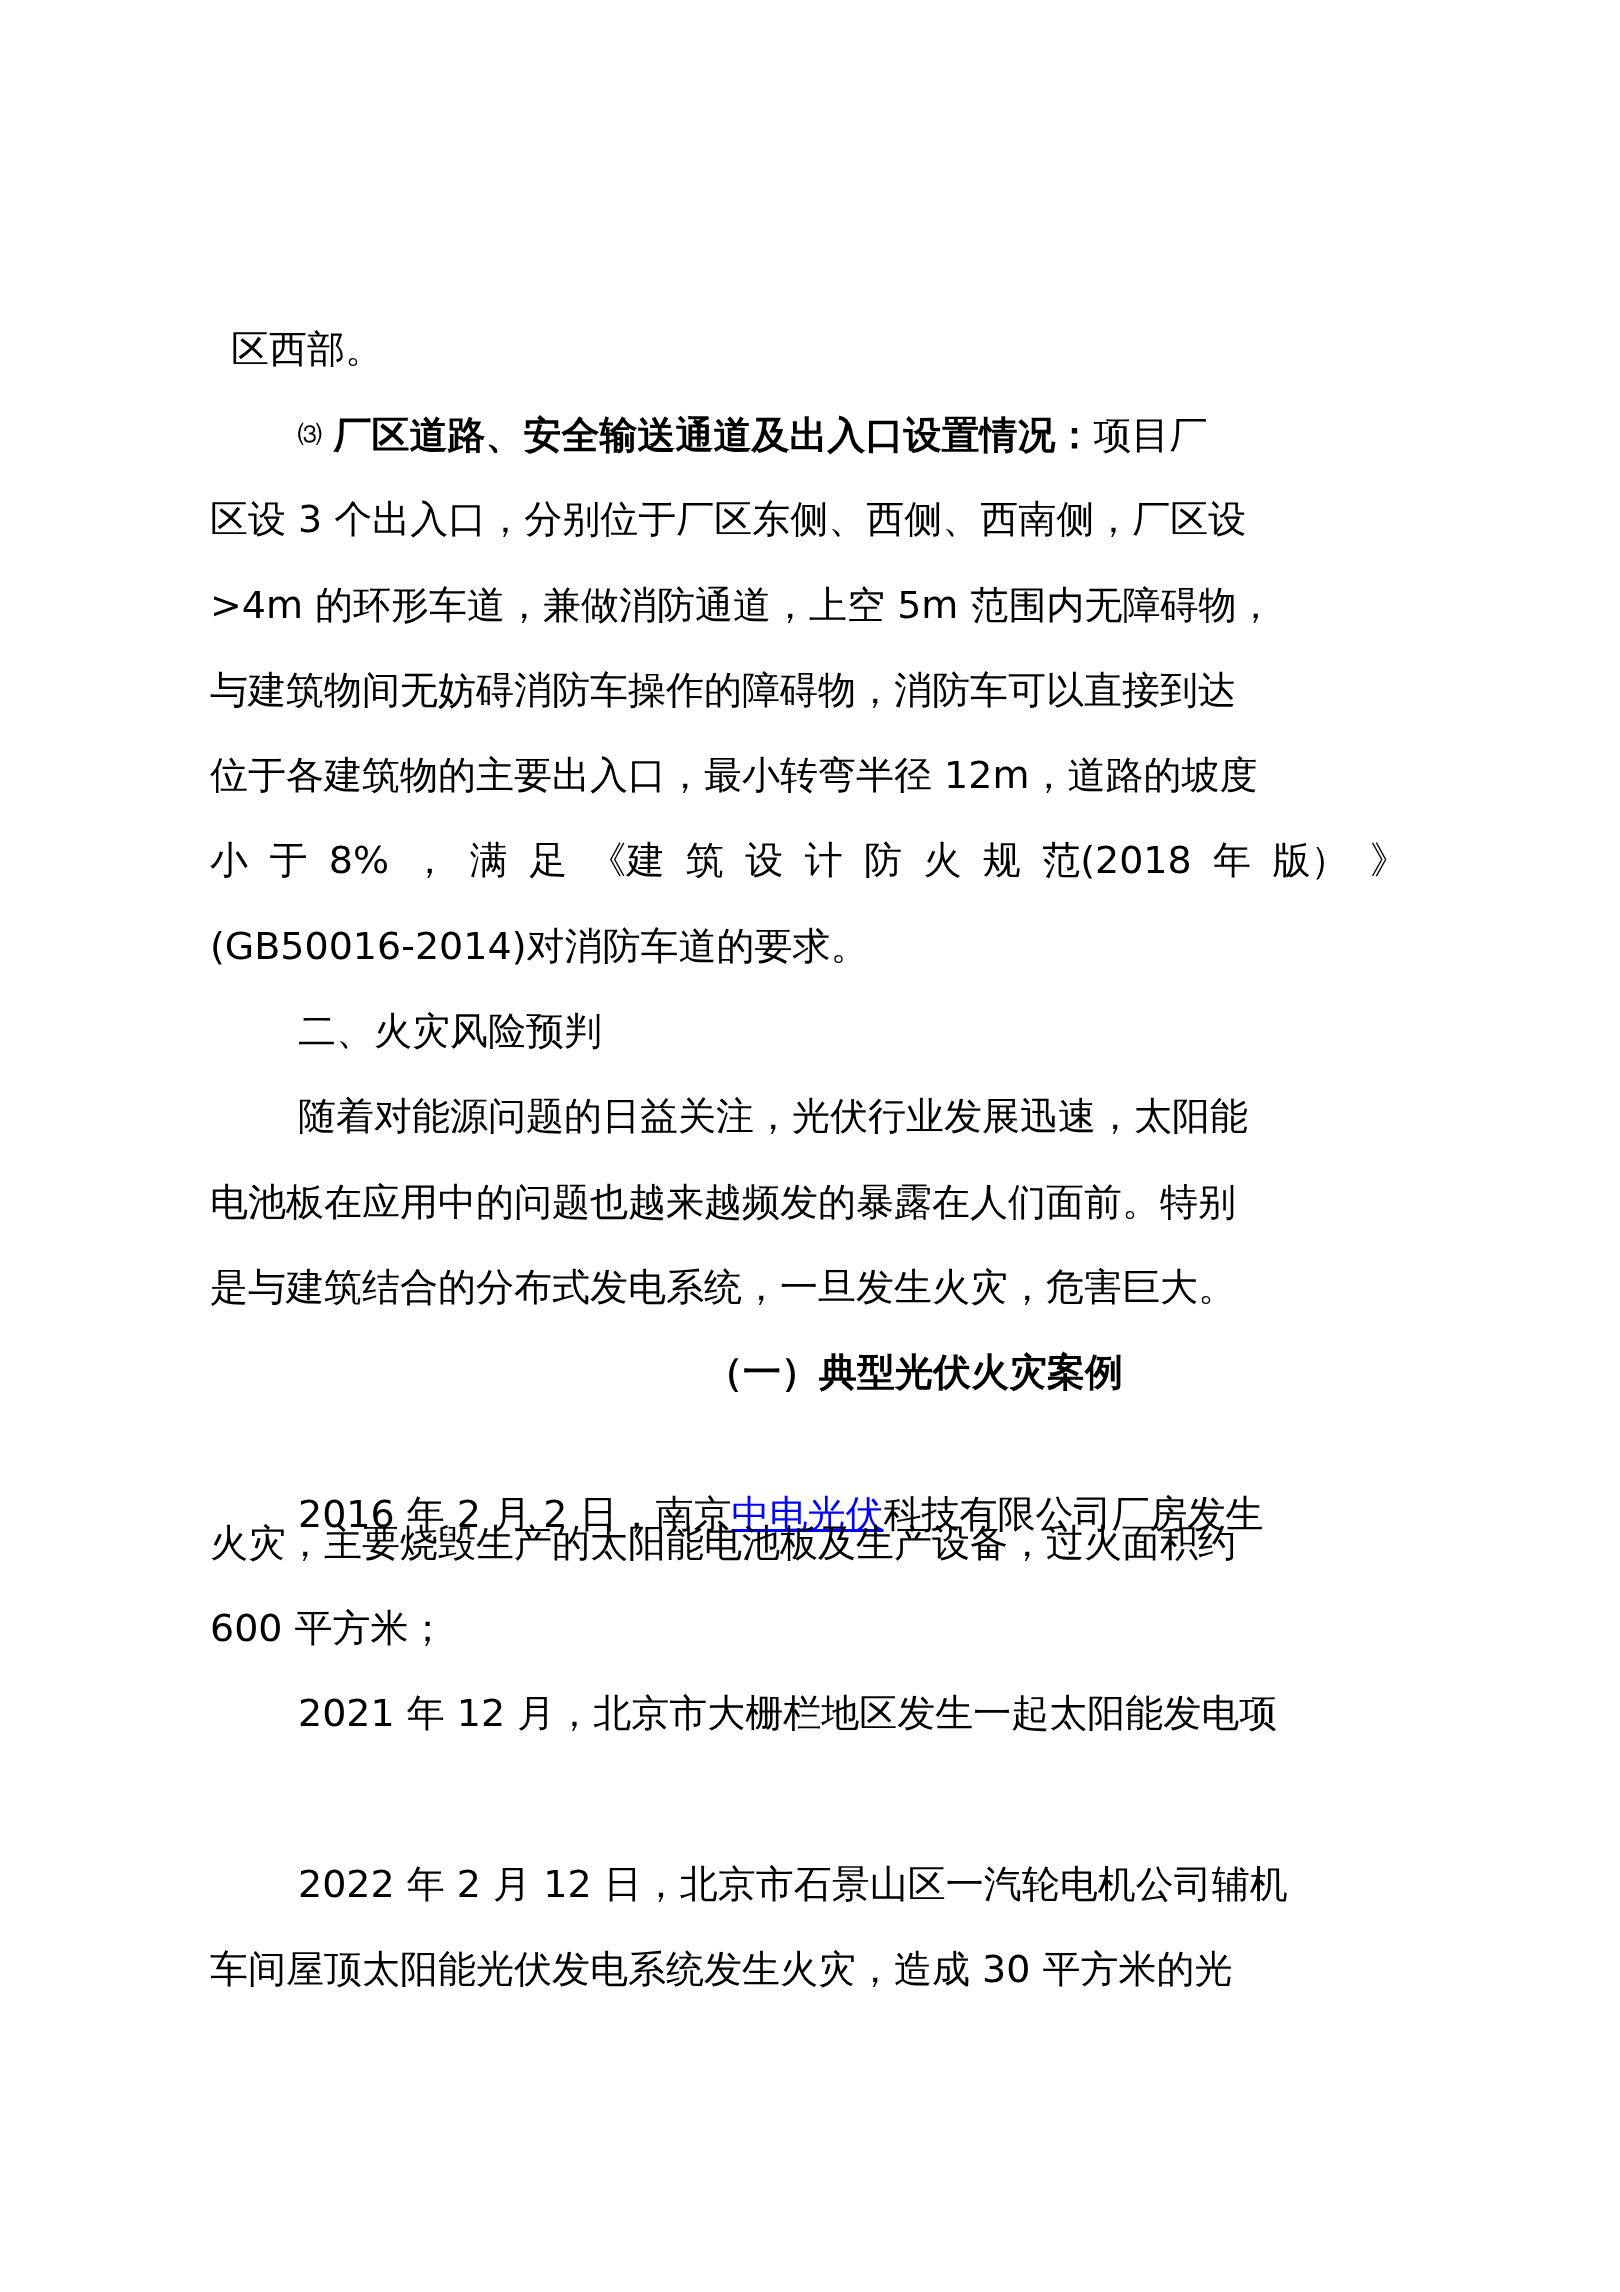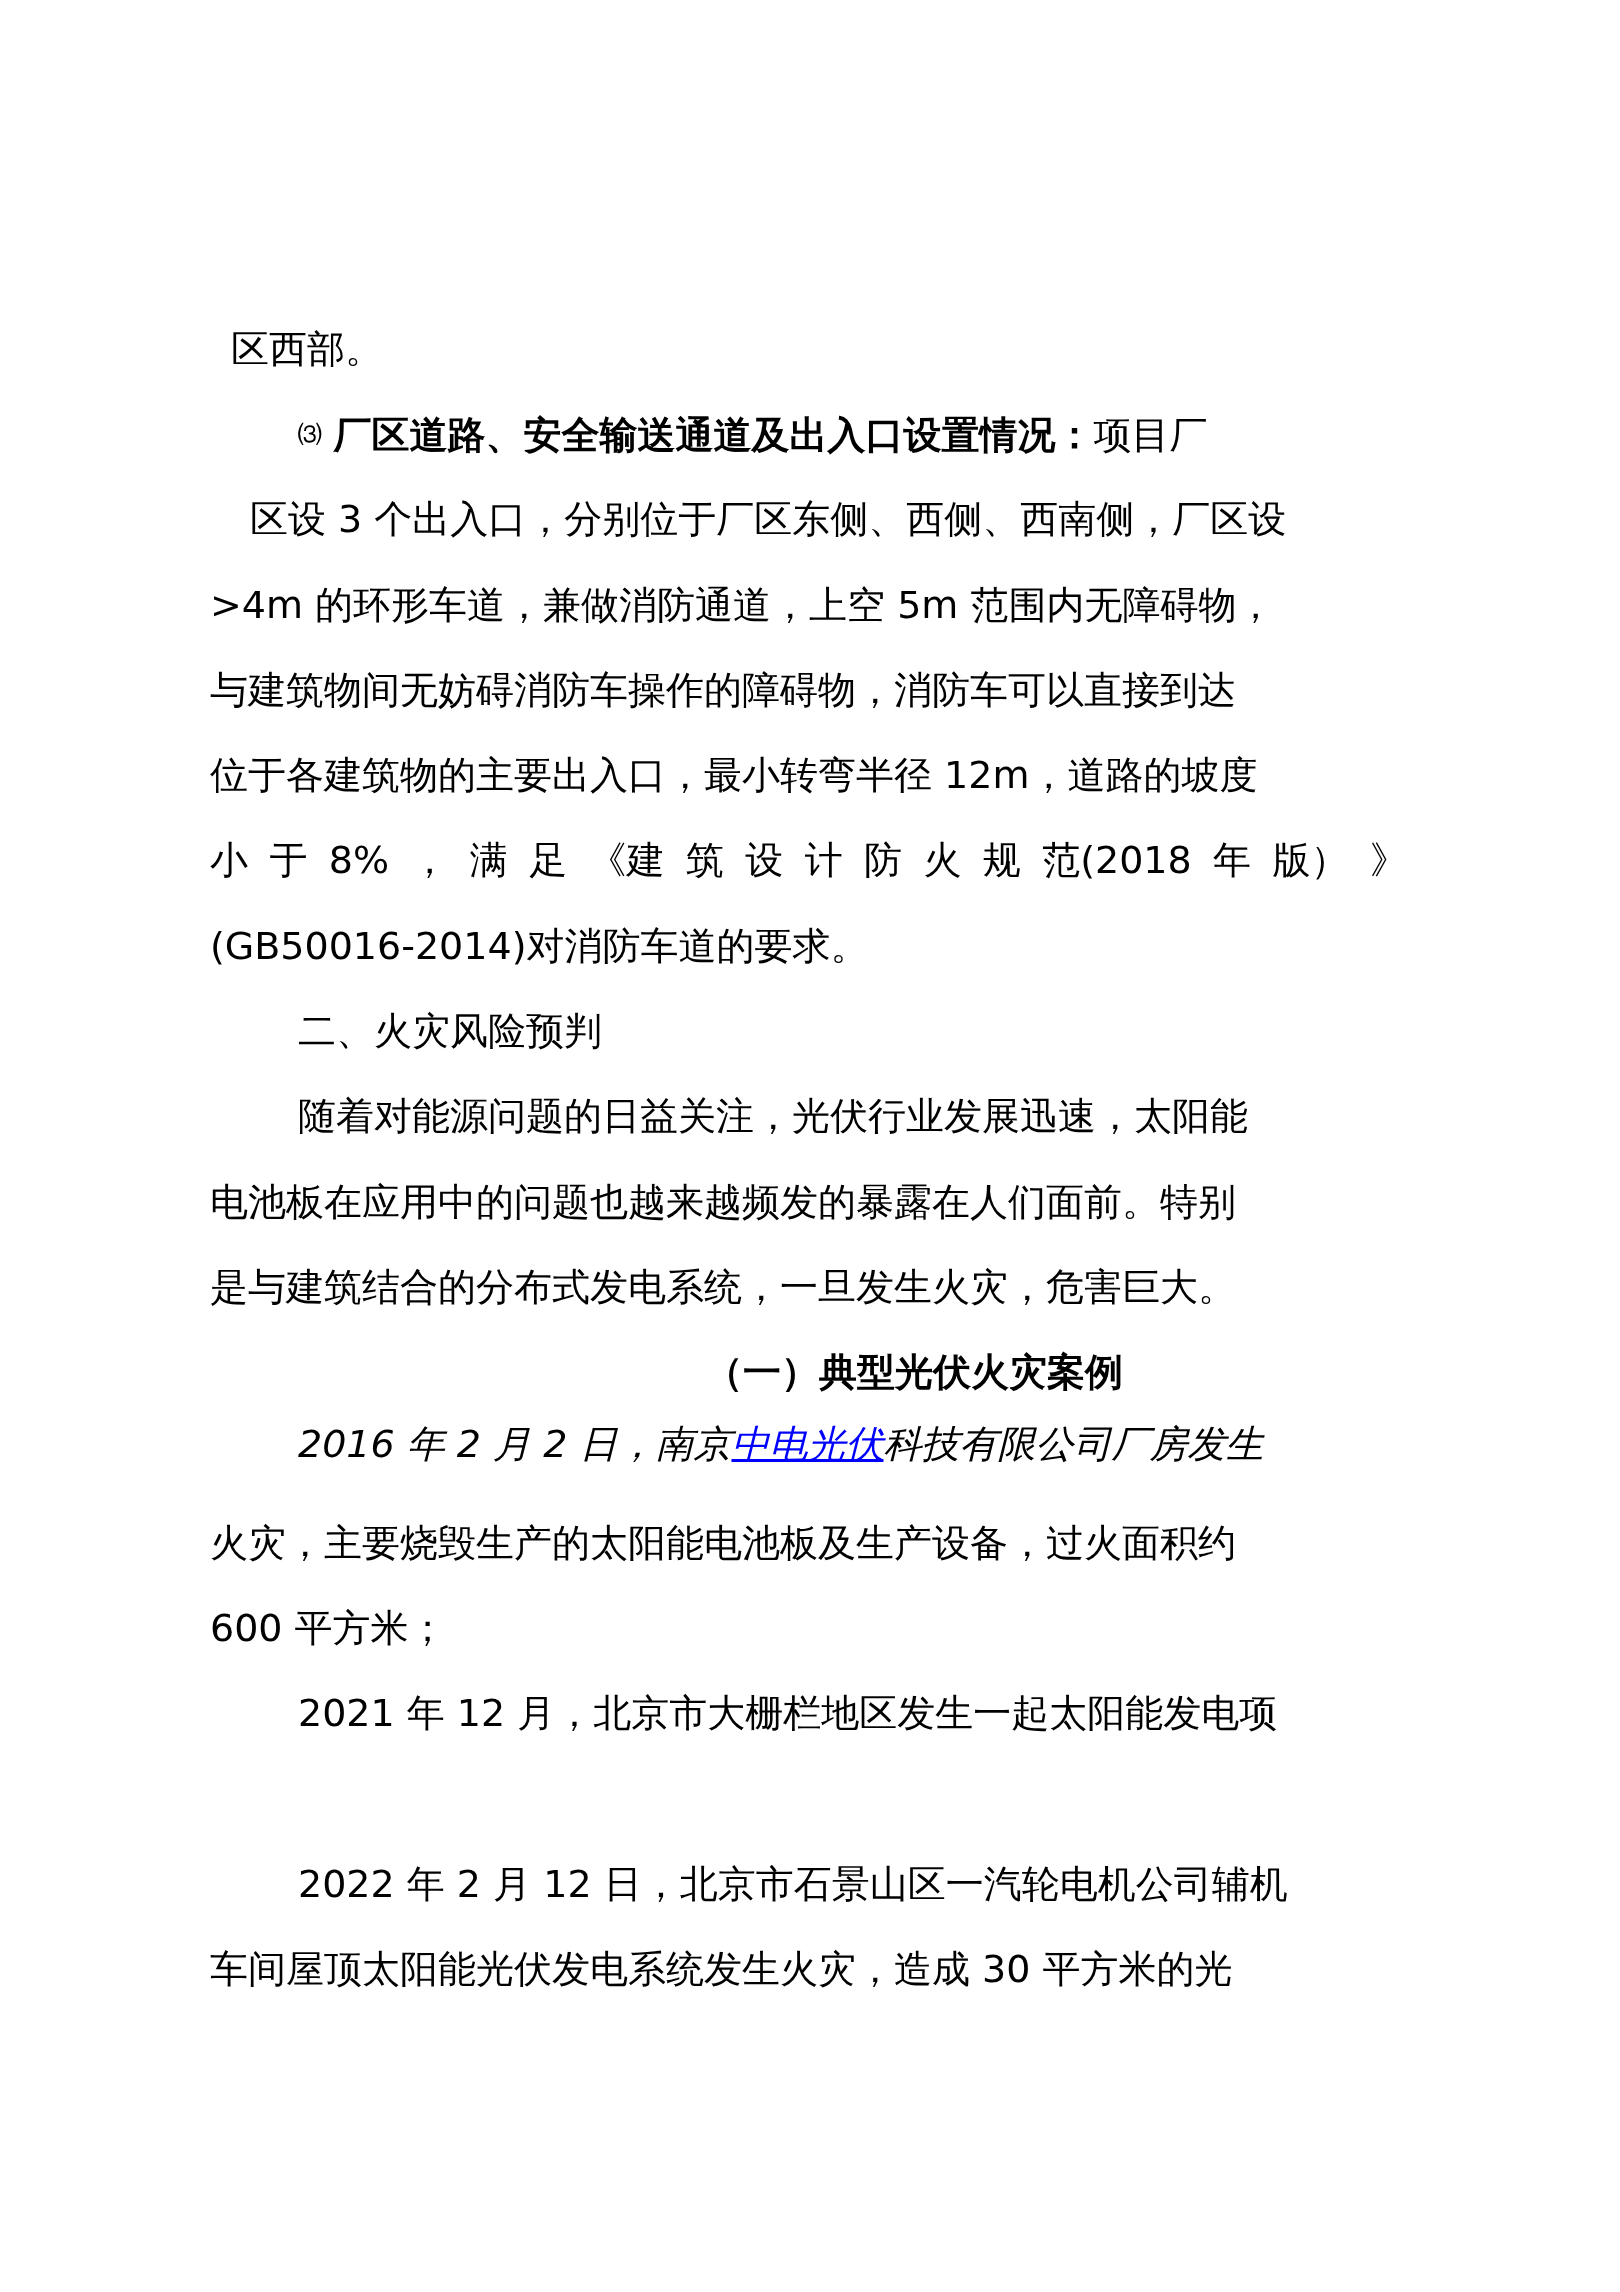--- a/index.html
+++ b/index.html
@@ -32,21 +32,21 @@
 
   <div class="line" style="top:307px;margin-left:21px;">
     <span>区西部。</span>
   </div>
 
   <div class="line indent" style="top:392px;">
     <span class="small">⑶</span>
     <span class="bold">厂区道路、安全输送通道及出入口设置情况：</span><span>项目厂</span>
   </div>
 
-  <div class="line" style="top:477px;margin-left:40px;">
+  <div class="line" style="top:477px;">
     <span>区设 3 个出入口，分别位于厂区东侧、西侧、西南侧，厂区设</span>
   </div>
 
   <div class="line" style="top:563px;">
     <span>&gt;4m 的环形车道，兼做消防通道，上空 5m 范围内无障碍物，</span>
   </div>
 
   <div class="line" style="top:648px;">
     <span>与建筑物间无妨碍消防车操作的障碍物，消防车可以直接到达</span>
   </div>
@@ -92,21 +92,21 @@
   </div>
 
   <div class="line" style="top:1245px;">
     <span>是与建筑结合的分布式发电系统，一旦发生火灾，危害巨大。</span>
   </div>
 
   <div class="line indent-h" style="top:1330px;">
     <span class="bold">（一）典型光伏火灾案例</span>
   </div>
 
-  <div class="line indent" style="top:1402px;font-style:italic;">
+  <div class="line indent" style="top:1472px;">
     <span>2016 年 2 月 2 日，南京</span><span class="link">中电光伏</span><span>科技有限公司厂房发生</span>
   </div>
 
   <div class="line" style="top:1501px;">
     <span>火灾，主要烧毁生产的太阳能电池板及生产设备，过火面积约</span>
   </div>
 
   <div class="line" style="top:1586px;">
     <span>600 平方米；</span>
   </div>

